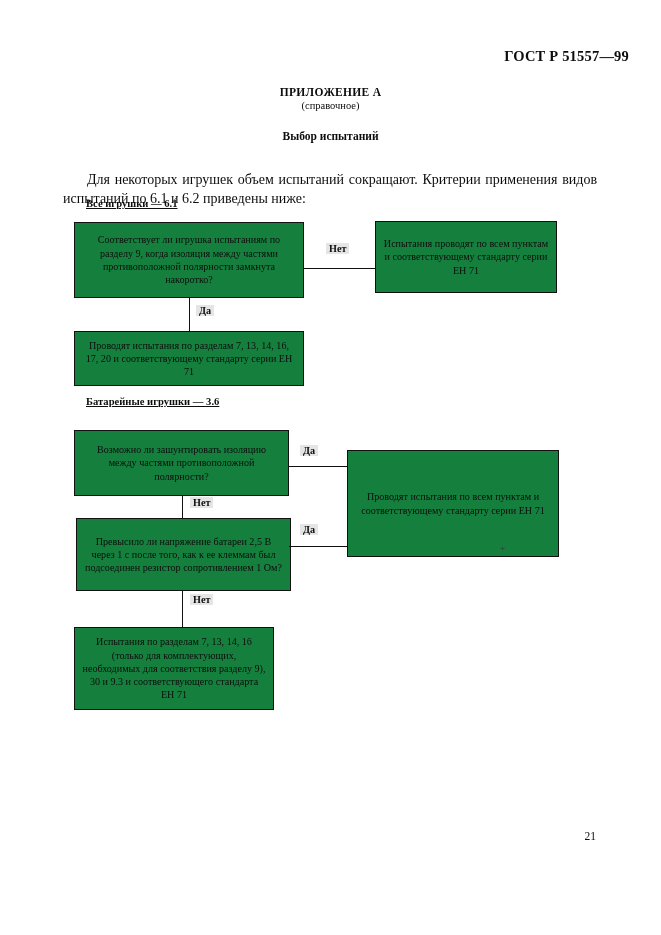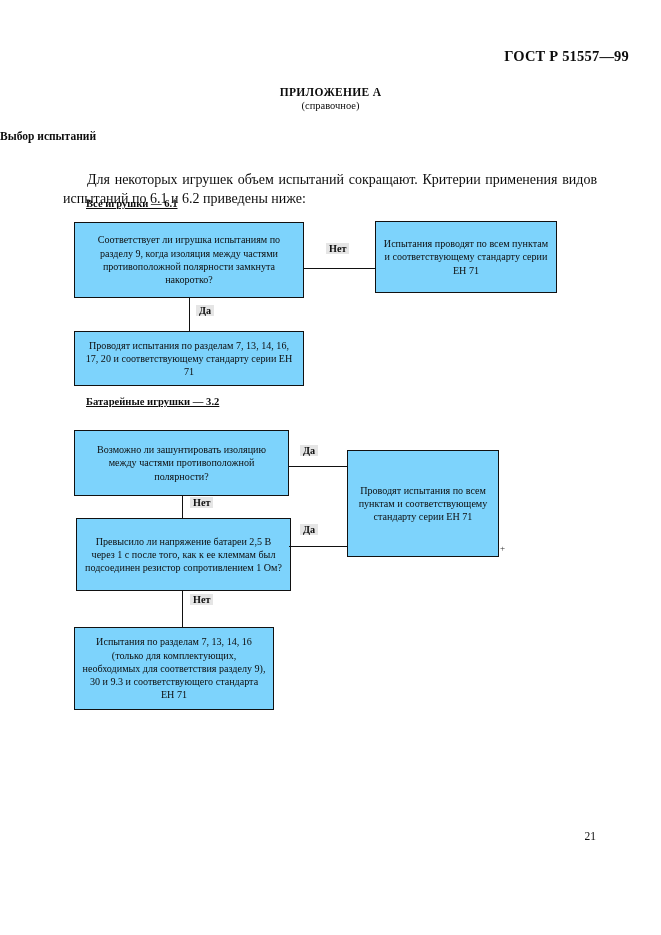--- a/index.html
+++ b/index.html
@@ -48,21 +48,21 @@
     left: 0;
     width: 661px;
     text-align: center;
     font-size: 10.5px;
   }
   .section-title {
     position: absolute;
     top: 130px;
     left: 0;
     width: 661px;
-    text-align: left;
+    text-align: center;
     font-size: 11.5px;
     font-weight: bold;
   }
 
   
   .body-par {
     position: absolute;
     top: 158px;
     left: 63px;
     width: 534px;
@@ -81,40 +81,40 @@
     white-space: nowrap;
     text-decoration: underline;
   }
   #subhead-1 { top: 198px; left: 86px; }
   #subhead-2 { top: 396px; left: 86px; }
 
   
   .fc-box {
     position: absolute;
     border: 1px solid #111;
-    background: #7dd3fc;
+    background: #15803d;
     box-sizing: border-box;
     display: flex;
     align-items: center;
     justify-content: center;
     text-align: center;
     font-size: 10.1px;
     line-height: 1.32;
     padding: 3px 7px;
   }
   .fc-box > span { display: block; width: 100%; }
 
   
   #box-a1 { left: 74px;  top: 222px; width: 230px; height: 76px; }
   #box-a2 { left: 375px; top: 221px; width: 182px; height: 72px; justify-content: flex-end; }
   #box-a3 { left: 74px;  top: 331px; width: 230px; height: 55px; }
 
   
   #box-b1 { left: 74px;  top: 430px; width: 215px; height: 66px; }
-  #box-b2 { left: 347px; top: 450px; width: 152px; height: 107px; }
+  #box-b2 { left: 347px; top: 450px; width: 212px; height: 107px; }
   #box-b3 { left: 76px;  top: 518px; width: 215px; height: 73px; }
   #box-b4 { left: 74px;  top: 627px; width: 200px; height: 83px; }
 
   
   .ln-h, .ln-v {
     position: absolute;
     background: #111;
   }
   .ln-h { height: 1px; }
   .ln-v { width: 1px; }
@@ -188,21 +188,21 @@
   <div class="fc-box" id="box-a3">
     <span>Проводят испытания по разделам 7, 13, 14, 16, 17, 20 и соответствующему стандарту серии ЕН 71</span>
   </div>
 
   <div class="ln-h" id="ln-a-right"></div>
   <div class="ln-v" id="ln-a-down"></div>
 
   <div class="edge-label" id="lbl-a-net">Нет</div>
   <div class="edge-label" id="lbl-a-da">Да</div>
 
-  <div class="sub-head" id="subhead-2">Батарейные игрушки — 3.2</div>
+  <div class="sub-head" id="subhead-2">Батарейные игрушки — 3.6</div>
 
   <div class="fc-box" id="box-b1">
     <span>Возможно ли зашунтировать изоляцию между частями противоположной полярности?</span>
   </div>
 
   <div class="fc-box" id="box-b2">
     <span>Проводят испытания по всем пунктам и соответствующему стандарту серии ЕН 71</span>
   </div>
 
   <div class="fc-box" id="box-b3">

